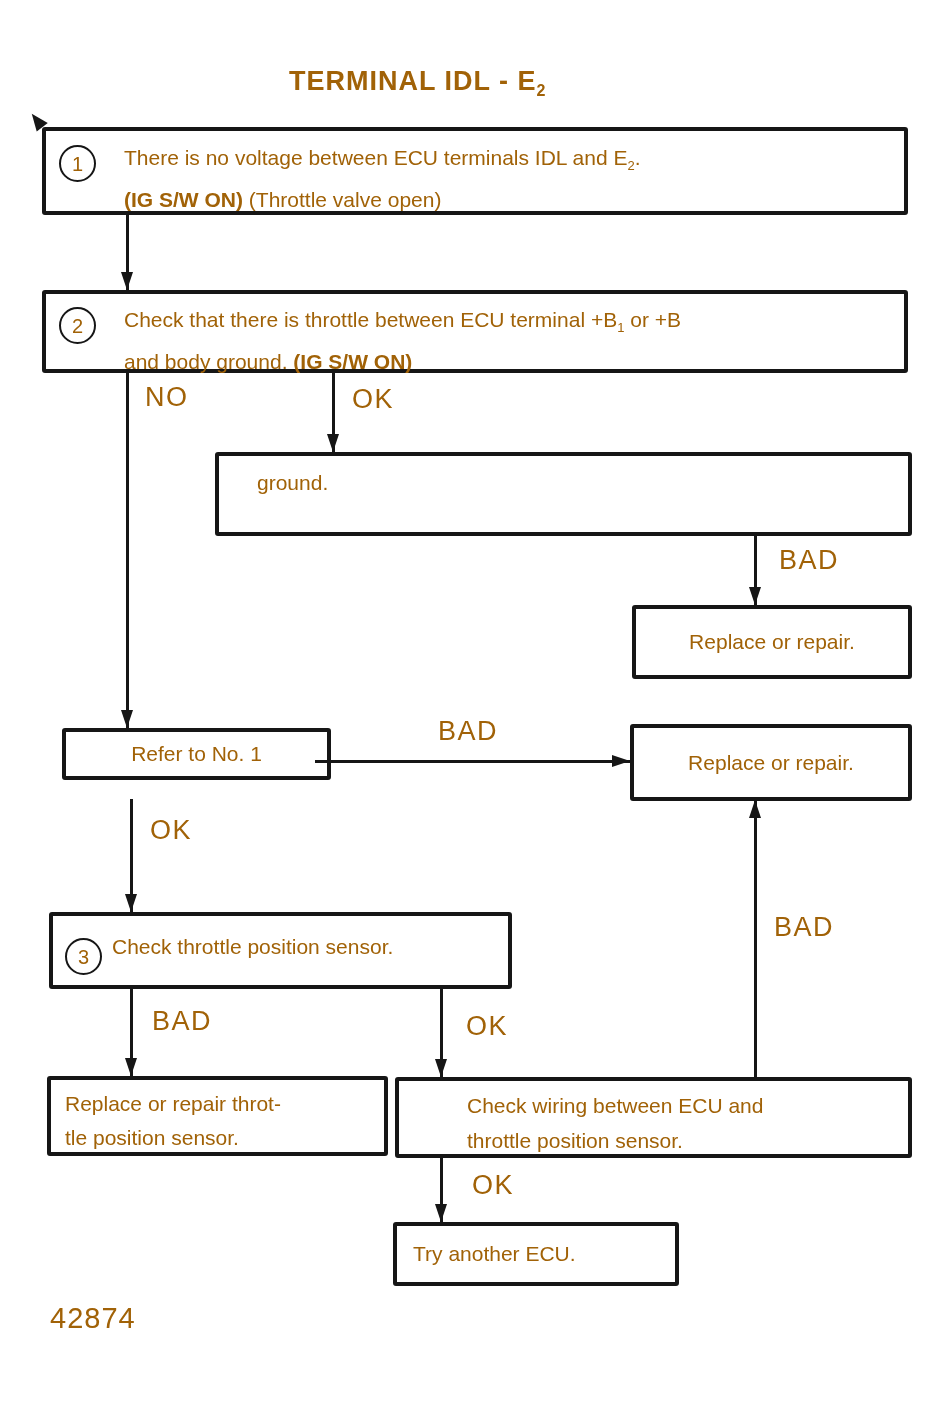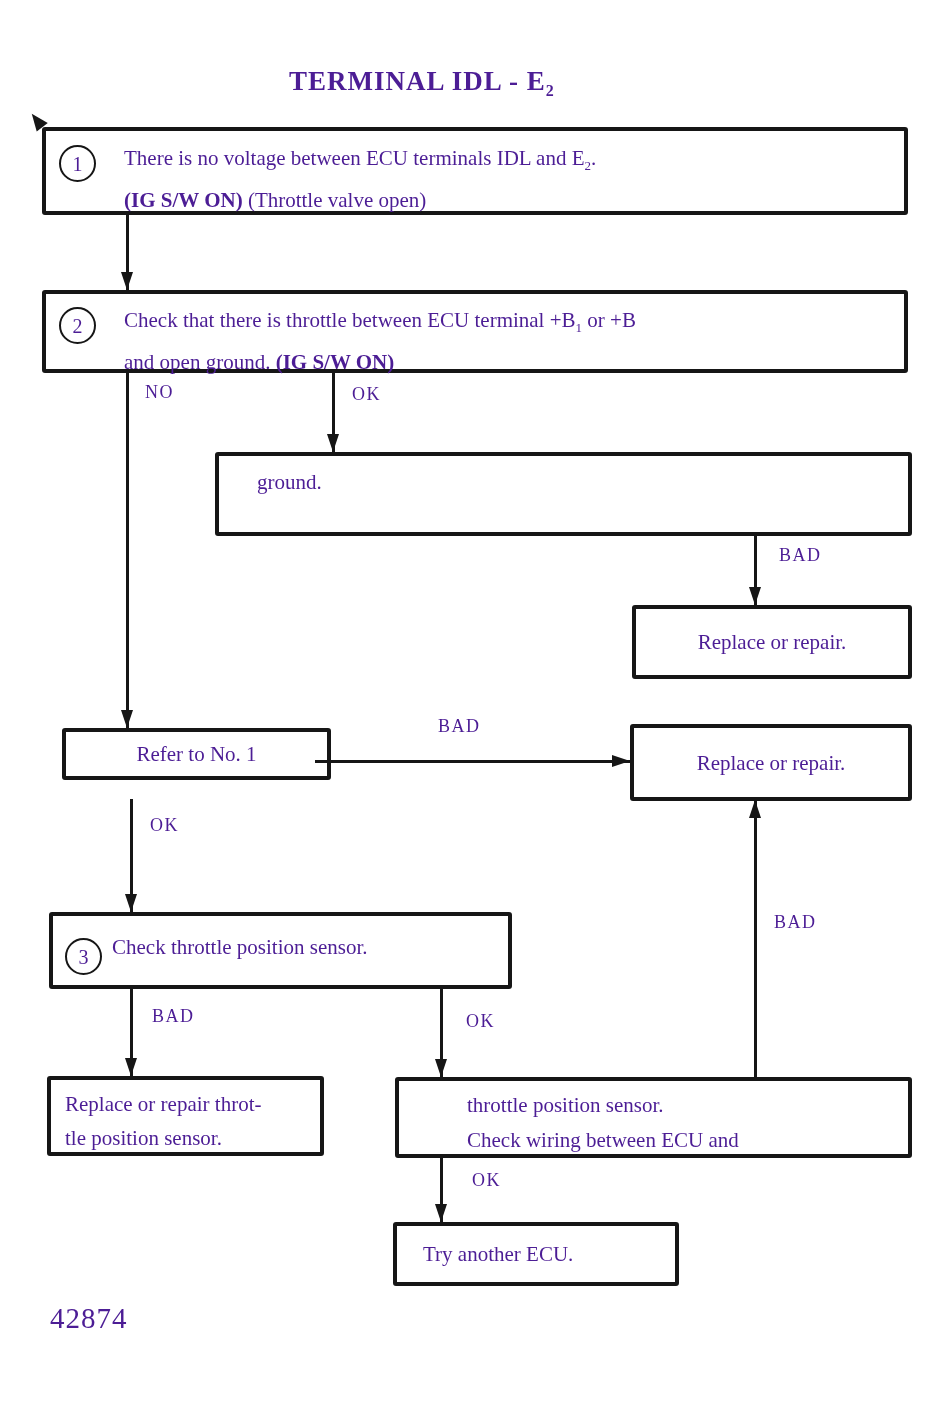--- a/index.html
+++ b/index.html
@@ -1,36 +1,36 @@
 <!DOCTYPE html>
 <html><head>
 <meta charset="utf-8">
 <style>
   html,body{margin:0;padding:0;background:#ffffff;}
   .page{
     position:relative;width:951px;height:1403px;background:#ffffff;
-    font-family:Liberation Serif, serif;color:#4c1d95;overflow:hidden;
+    font-family:Liberation Sans, sans-serif;color:#a16207;overflow:hidden;
   }
   .title{
     position:absolute;left:289px;top:66px;font-size:27px;font-weight:bold;
     letter-spacing:1px;white-space:nowrap;
   }
   .title .sub{font-size:16px;vertical-align:-6px;}
   .box{
     position:absolute;border:4px solid #161616;border-radius:3px;background:#ffffff;
     box-sizing:border-box;font-size:21px;line-height:34px;
   }
   .inner{display:flex;}
   .badge{
     flex:0 0 auto;width:33px;height:33px;border:2px solid #161616;border-radius:50%;
     display:flex;align-items:center;justify-content:center;font-size:20px;line-height:1;
   }
   .sub{font-size:13px;vertical-align:-5px;}
   .center{display:flex;align-items:center;justify-content:center;}
-  .edge-label{position:absolute;font-size:18px;letter-spacing:1.5px;white-space:nowrap;}
+  .edge-label{position:absolute;font-size:27px;letter-spacing:1.5px;white-space:nowrap;}
   .vline{position:absolute;width:3px;background:#161616;}
   .hline{position:absolute;height:3px;background:#161616;}
   .ah-down{position:absolute;width:0;height:0;border-left:6px solid transparent;border-right:6px solid transparent;border-top:18px solid #161616;}
   .ah-up{position:absolute;width:0;height:0;border-left:6px solid transparent;border-right:6px solid transparent;border-bottom:18px solid #161616;}
   .ah-right{position:absolute;width:0;height:0;border-top:6px solid transparent;border-bottom:6px solid transparent;border-left:18px solid #161616;}
   .corner-mark{
     position:absolute;left:30px;top:112px;width:0;height:0;
     border-left:7px solid transparent;border-right:7px solid transparent;
     border-bottom:17px solid #161616;transform:rotate(-38deg);
   }
@@ -57,21 +57,21 @@
   </div>
 
   <div class="vline" style="left:126px;top:215px;height:75px;"></div>
   <div class="ah-down" style="left:121px;top:272px;"></div>
 
   <div class="box" style="left:42px;top:290px;width:866px;height:83px;padding:9px 10px 0 13px;">
     <div class="inner" style="gap:28px;">
       <span class="badge" style="margin-top:4px;">2</span>
       <div>
         <div><span>Check that there is throttle between ECU terminal +B</span><sub class="sub">1</sub><span> or +B</span></div>
-        <div><span>and open ground. </span><b>(IG S/W ON)</b></div>
+        <div><span>and body ground. </span><b>(IG S/W ON)</b></div>
       </div>
     </div>
   </div>
 
   <div class="vline" style="left:126px;top:372px;height:356px;"></div>
   <div class="ah-down" style="left:121px;top:710px;"></div>
   <span class="edge-label" style="left:145px;top:382px;">NO</span>
 
   <div class="vline" style="left:332px;top:372px;height:80px;"></div>
   <div class="ah-down" style="left:327px;top:434px;"></div>
@@ -113,37 +113,37 @@
   </div>
 
   <div class="vline" style="left:130px;top:988px;height:88px;"></div>
   <div class="ah-down" style="left:125px;top:1058px;"></div>
   <span class="edge-label" style="left:152px;top:1006px;">BAD</span>
 
   <div class="vline" style="left:440px;top:988px;height:89px;"></div>
   <div class="ah-down" style="left:435px;top:1059px;"></div>
   <span class="edge-label" style="left:466px;top:1011px;">OK</span>
 
-  <div class="box" style="left:47px;top:1076px;width:277px;height:80px;padding:7px 0 0 14px;">
+  <div class="box" style="left:47px;top:1076px;width:341px;height:80px;padding:7px 0 0 14px;">
     <div>Replace or repair throt-</div>
     <div>tle position sensor.</div>
   </div>
 
   <div class="box" style="left:395px;top:1077px;width:517px;height:81px;padding:7px 0 0 68px;line-height:35px;">
+    <div>Check wiring between ECU and</div>
     <div>throttle position sensor.</div>
-    <div>Check wiring between ECU and</div>
   </div>
 
   <div class="vline" style="left:754px;top:800px;height:277px;"></div>
   <div class="ah-up" style="left:749px;top:800px;"></div>
   <span class="edge-label" style="left:774px;top:912px;">BAD</span>
 
   <div class="vline" style="left:440px;top:1157px;height:65px;"></div>
   <div class="ah-down" style="left:435px;top:1204px;"></div>
   <span class="edge-label" style="left:472px;top:1170px;">OK</span>
 
-  <div class="box" style="left:393px;top:1222px;width:286px;height:64px;display:flex;align-items:center;padding-left:26px;">
+  <div class="box" style="left:393px;top:1222px;width:286px;height:64px;display:flex;align-items:center;padding-left:16px;">
     <span>Try another ECU.</span>
   </div>
 
   <span class="code" style="left:50px;top:1302px;">42874</span>
 
 </div>
 
 </body></html>

